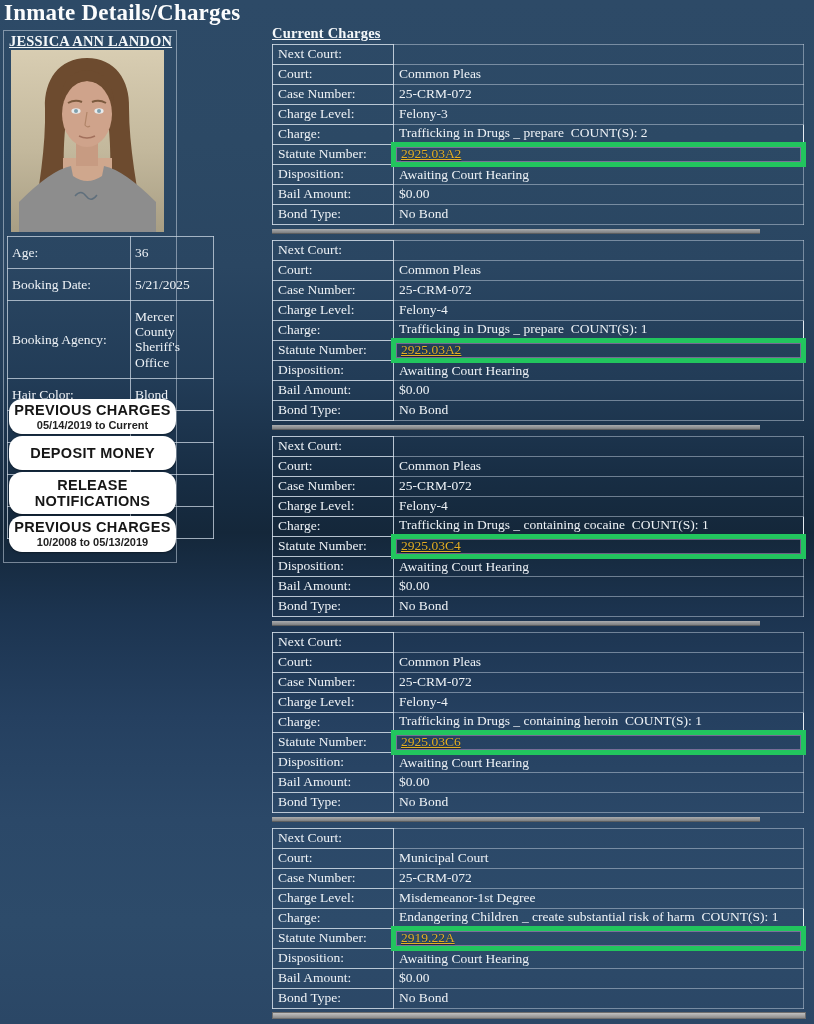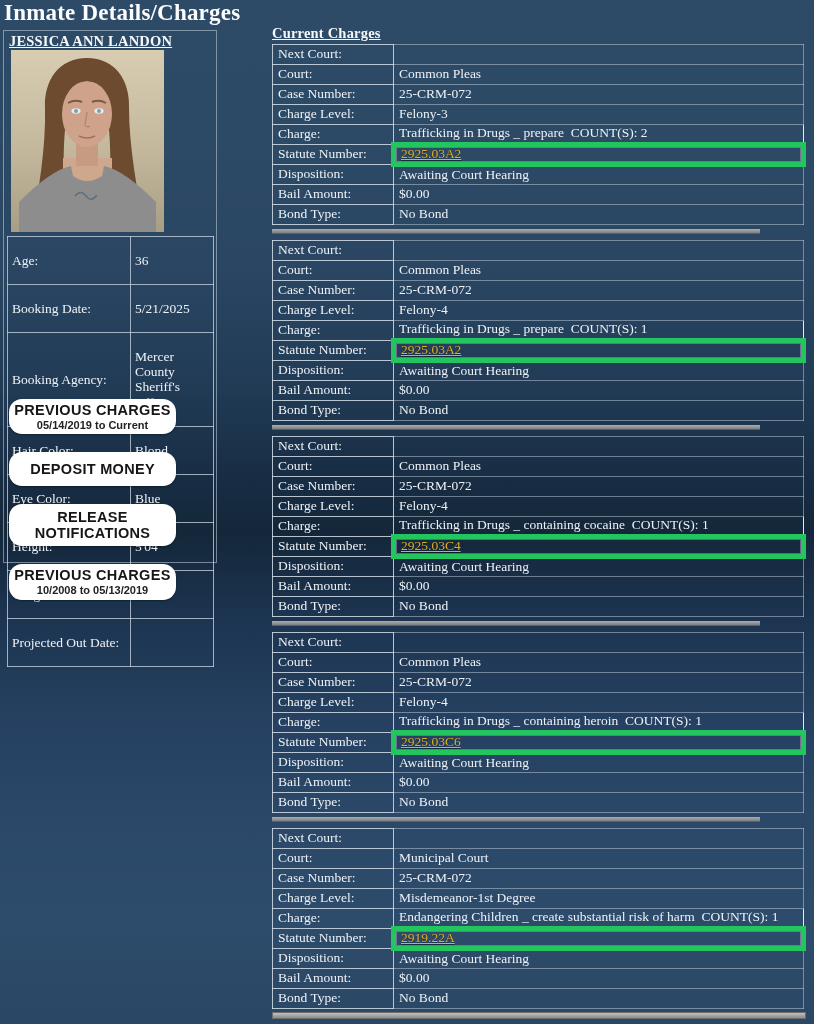--- a/index.html
+++ b/index.html
@@ -18,54 +18,54 @@
   
   .page-title {
     position: absolute; top: 0px; left: 4px;
     font-size: 23px; font-weight: bold; color: #fbfcfd;
     letter-spacing: 0.2px;
   }
 
   
   .left-panel {
     position: absolute; left: 3px; top: 30px;
-    width: 214px; height: 533px;
+    width: 174px; height: 533px;
     border: 1px solid rgba(200,212,224,0.55);
   }
   .inmate-name {
     margin: 2px 0 1px 5px;
     font-size: 14.5px; font-weight: bold; text-decoration: underline;
     color: #f5f8fa; letter-spacing: 0.2px; white-space: nowrap;
   }
   .photo-wrap {
     position: absolute; left: 7px; top: 19px;
     width: 153px; height: 182px; overflow: hidden;
   }
   .photo-wrap svg { display:block; width: 100%; height: 100%; }
 
   .dtable {
     position: absolute; left: 3px; top: 205px;
     width: 207px; border-collapse: collapse; table-layout: fixed;
   }
   .dtable td {
     border: 1px solid rgba(205,216,228,0.75);
     font-size: 13.5px; color: #eef2f6;
-    padding: 16px 4px; height: 18px; line-height: 1.12;
+    padding: 8px 4px; height: 18px; line-height: 1.12;
     vertical-align: middle; overflow: hidden;
   }
   .dtable td.dl { width: 123px; }
   .dtable tr.tall td { height: 31px; }
 
   .btn-stack {
     position: absolute; left: 5px; top: 368px;
     width: 167px; display: flex; flex-direction: column;
   }
   .panel-btn {
     display: flex; flex-direction: column; justify-content: center; align-items: center;
-    width: 100%; min-height: 34px; margin-bottom: 18px;
+    width: 100%; min-height: 34px; margin-bottom: 2px;
     background: #ffffff; border: none; border-radius: 13px;
     box-shadow: 0 1px 2px rgba(0,0,0,0.35);
     cursor: pointer; padding: 3px 2px;
     font-family: "Liberation Sans", sans-serif;
   }
   .btn-main {
     font-size: 14.5px; font-weight: bold; color: #161616;
     line-height: 1.15; letter-spacing: 0.3px;
   }
   .btn-sub {

